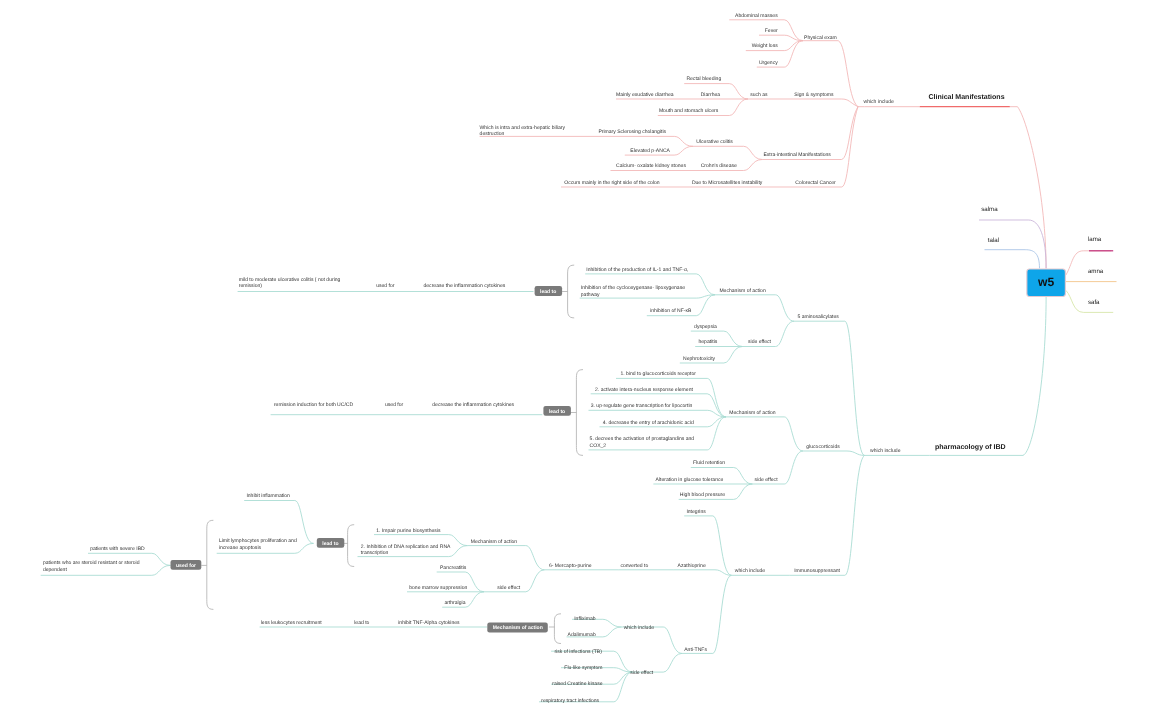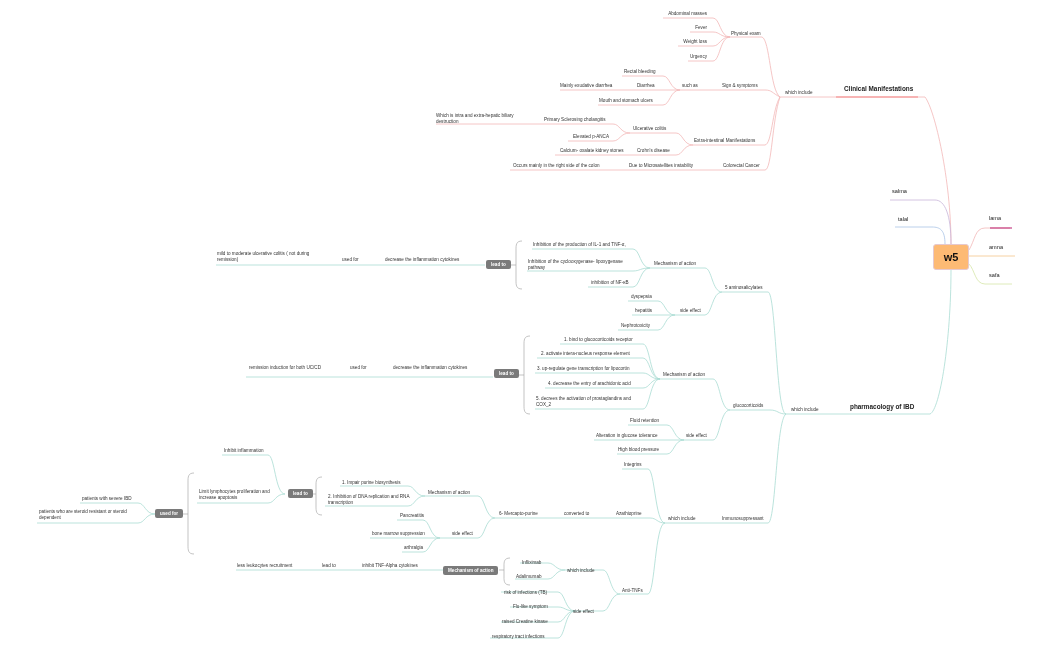--- a/index.html
+++ b/index.html
@@ -3,21 +3,21 @@
 <meta charset="utf-8">
 <style>
   html, body { margin:0; padding:0; background:#ffffff; }
   body { width:1050px; height:650px; position:relative; overflow:hidden; font-family:"Liberation Sans", sans-serif; }
   #canvas { position:absolute; left:0; top:0; width:1050px; height:650px; }
   svg.links { position:absolute; left:0; top:0; width:1050px; height:650px; pointer-events:none; }
   .t { position:absolute; font-size:4.6px; color:#333; white-space:nowrap; line-height:6px; cursor:pointer; }
   .t.wrap { white-space:normal; }
   .t.r { text-align:right; }
   .main { font-weight:bold; font-size:6.4px; color:#222; }
-  .center { position:absolute; left:933px; top:244px; width:36px; height:26px; border:1px solid #e6c9cf; border-radius:3px; background:#fdba74; display:flex; align-items:center; justify-content:center; font-weight:bold; font-size:11px; color:#111; cursor:pointer; box-sizing:border-box; }
+  .center { position:absolute; left:933px; top:244px; width:36px; height:26px; border:1px solid #e6c9cf; border-radius:3px; background:#0ea5e9; display:flex; align-items:center; justify-content:center; font-weight:bold; font-size:11px; color:#111; cursor:pointer; box-sizing:border-box; }
   .tag { position:absolute; background:#7a7a7a; color:#fff; font-size:4.6px; font-weight:bold; border-radius:2px; padding:0 5px; height:9px; line-height:9px; cursor:pointer; white-space:nowrap; }
   .person { position:absolute; font-size:5.6px; color:#222; cursor:pointer; }
 </style>
 </head>
 <body>
 
 <div id="canvas">
 
 <svg class="links" viewBox="0 0 1050 650">
   <g fill="none" stroke="#f2b7b7" stroke-width="0.8">

